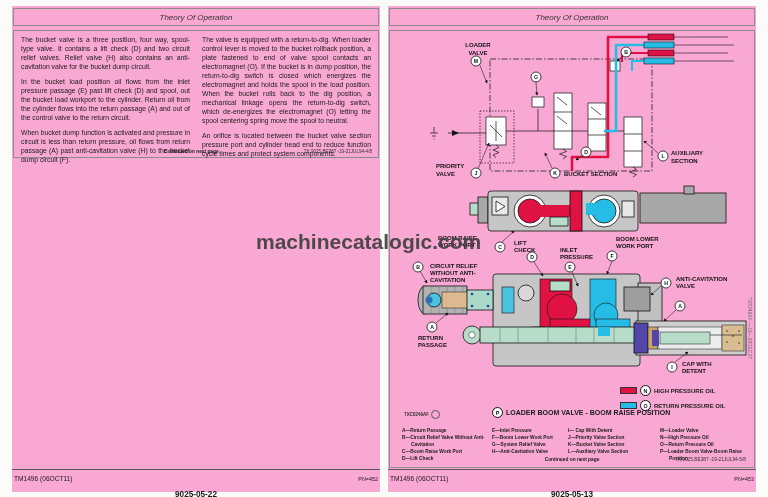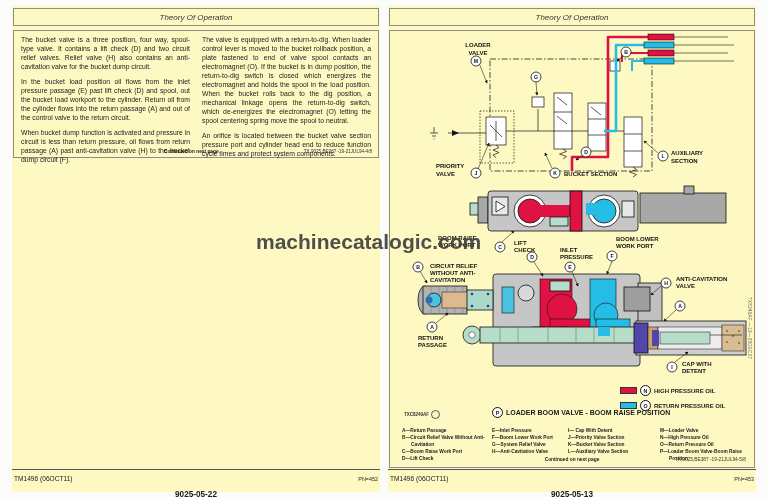--- a/index.html
+++ b/index.html
@@ -1,18 +1,18 @@
 <!DOCTYPE html>
 <html><head>
 <meta charset="utf-8">
 <style>
   html,body{margin:0;padding:0}
   body{width:768px;height:497px;background:#fbfbf9;position:relative;overflow:hidden;
        font-family:"Liberation Sans",sans-serif;color:#1a1a1a}
-  .page{position:absolute;top:6px;width:368px;height:486px;background:#fef9c3}
+  .page{position:absolute;top:6px;width:368px;height:486px;background:#f9a8d4}
   #pageL{left:12px}
   #pageR{left:388px}
   .hdr{position:absolute;top:2px;left:1px;right:1px;height:16px;border:1px solid #8c8c8c;
        display:flex;align-items:center;justify-content:center;font-style:italic;font-size:8px;color:#333}
   
   .txtbox{position:absolute;top:24px;left:1px;right:1px;height:128px;border:1px solid #8c8c8c;
           box-sizing:border-box;padding:5px 7px 10px}
   .cols{display:flex;gap:12px}
   .col{flex:1;font-size:6.8px;line-height:1.32;text-align:justify}
   .col p{margin:0 0 6px}

